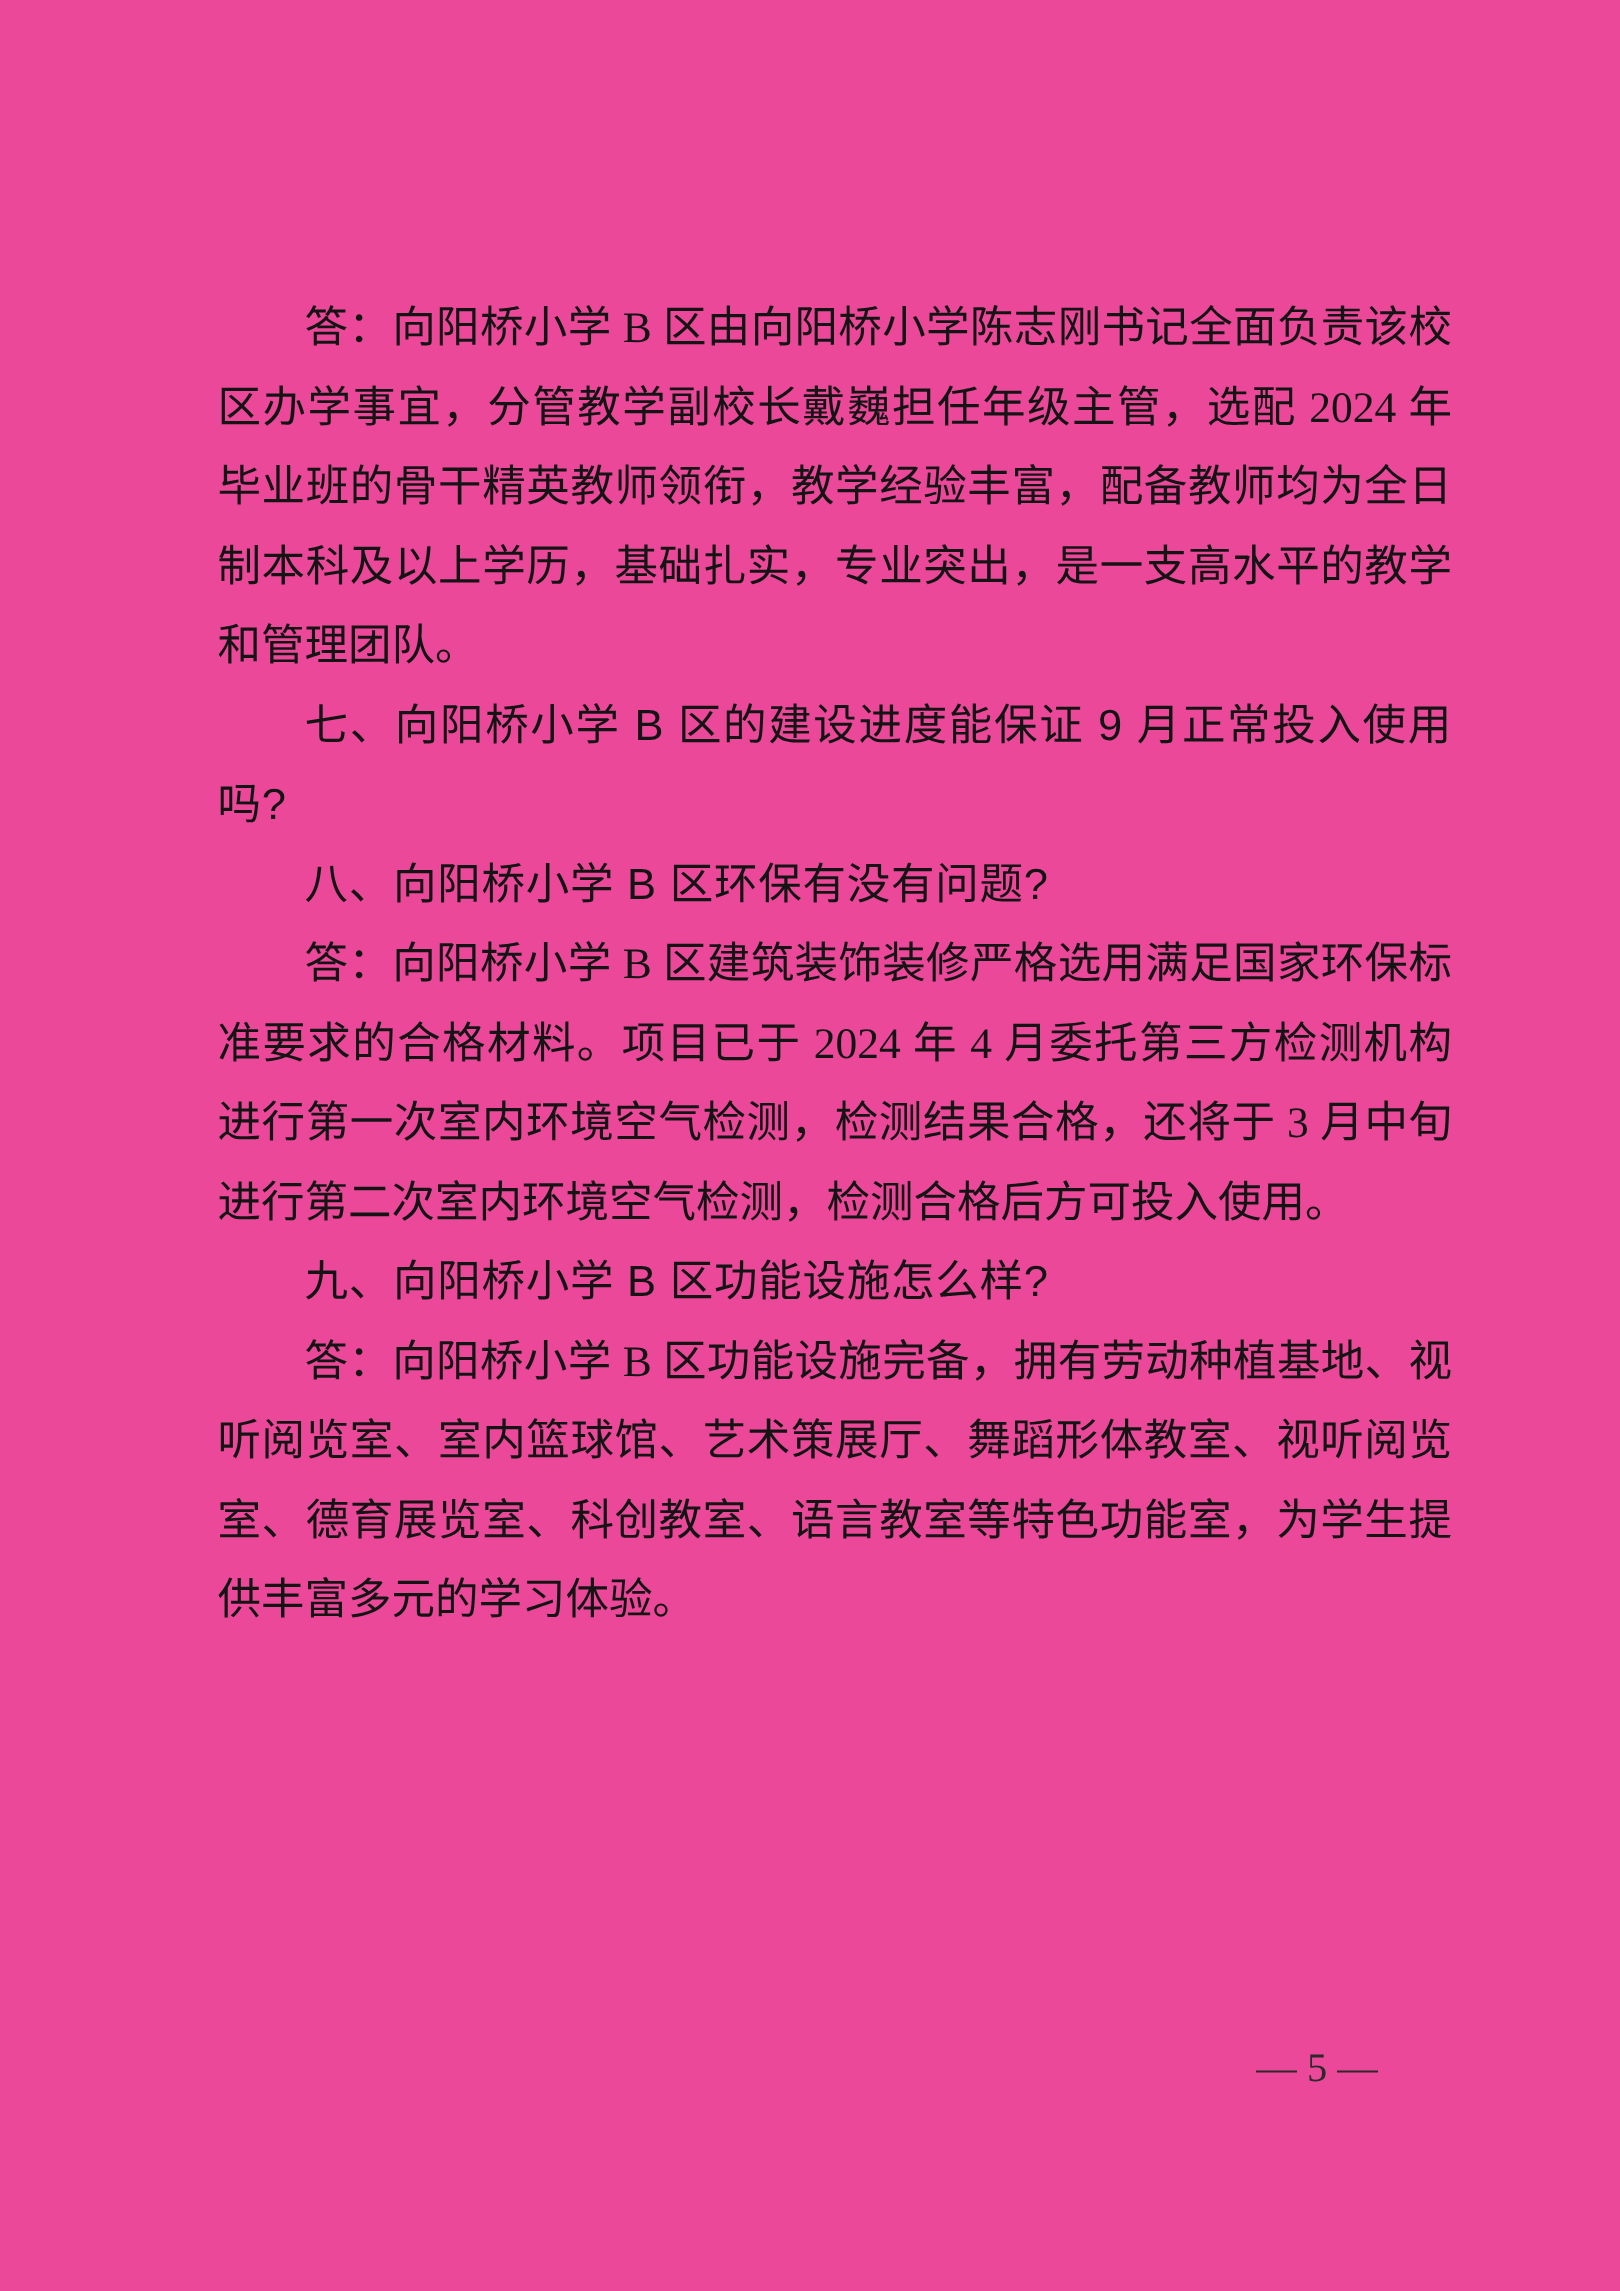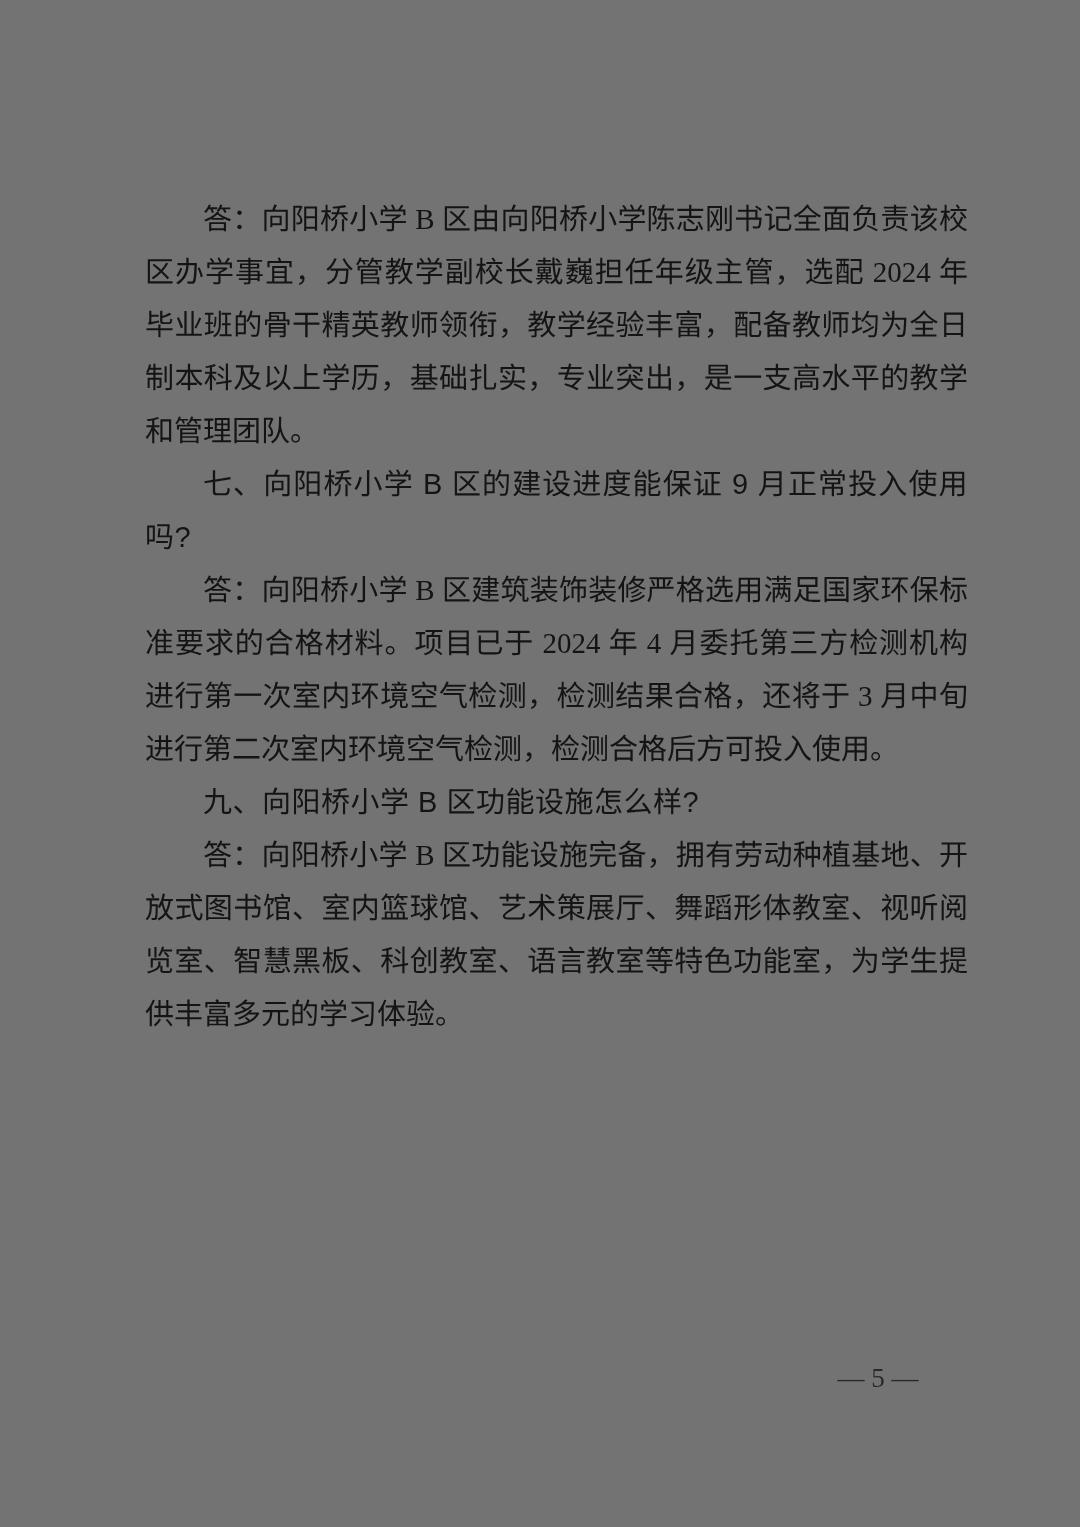--- a/index.html
+++ b/index.html
@@ -4,21 +4,21 @@
 <style>
   html, body {
     margin: 0;
     padding: 0;
     background: #ffffff;
   }
   .page {
     position: relative;
     width: 1080px;
     height: 1527px;
-    background: #737373;
+    background: #ec4899;
     overflow: hidden;
     font-family: "Liberation Serif", "DejaVu Serif", serif;
     color: #141414;
   }
   .content {
     position: absolute;
     left: 145px;
     top: 193px;
     width: 823px;
     font-size: 29px;
@@ -51,19 +51,20 @@
     font-family: "Liberation Serif", "DejaVu Serif", serif;
   }
 </style>
 </head>
 <body>
 
 <div class="page">
   <div class="content">
     <p class="para">答：向阳桥小学 B 区由向阳桥小学陈志刚书记全面负责该校区办学事宜，分管教学副校长戴巍担任年级主管，选配 2024 年毕业班的骨干精英教师领衔，教学经验丰富，配备教师均为全日制本科及以上学历，基础扎实，专业突出，是一支高水平的教学和管理团队。</p>
     <p class="heading">七、向阳桥小学 B 区的建设进度能保证 9 月正常投入使用吗?</p>
+    <p class="heading">八、向阳桥小学 B 区环保有没有问题?</p>
     <p class="para">答：向阳桥小学 B 区建筑装饰装修严格选用满足国家环保标准要求的合格材料。项目已于 2024 年 4 月委托第三方检测机构进行第一次室内环境空气检测，检测结果合格，还将于 3 月中旬进行第二次室内环境空气检测，检测合格后方可投入使用。</p>
     <p class="heading">九、向阳桥小学 B 区功能设施怎么样?</p>
-    <p class="para">答：向阳桥小学 B 区功能设施完备，拥有劳动种植基地、开放式图书馆、室内篮球馆、艺术策展厅、舞蹈形体教室、视听阅览室、智慧黑板、科创教室、语言教室等特色功能室，为学生提供丰富多元的学习体验。</p>
+    <p class="para">答：向阳桥小学 B 区功能设施完备，拥有劳动种植基地、视听阅览室、室内篮球馆、艺术策展厅、舞蹈形体教室、视听阅览室、德育展览室、科创教室、语言教室等特色功能室，为学生提供丰富多元的学习体验。</p>
   </div>
 
   <div class="footer-pagenum">— 5 —</div>
 </div>
 
 </body></html>

